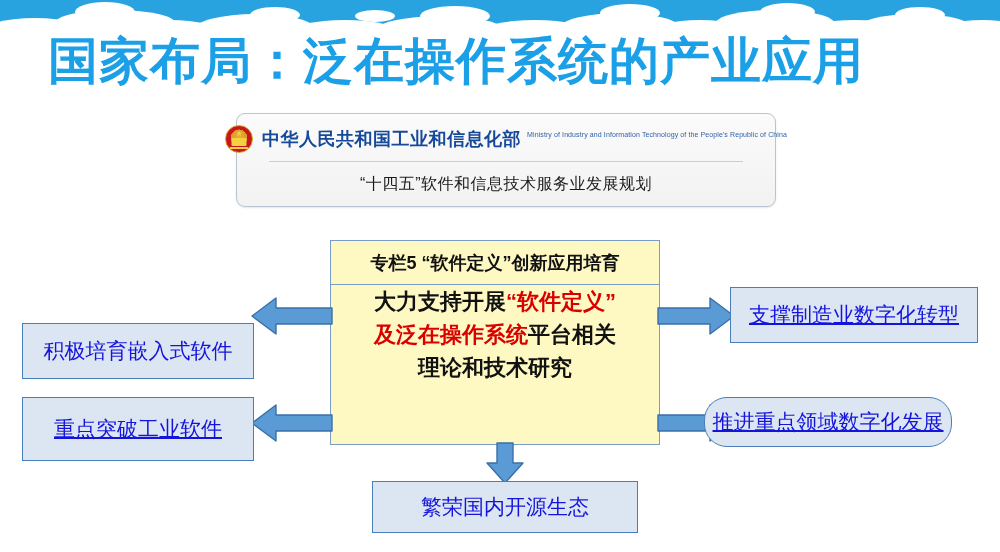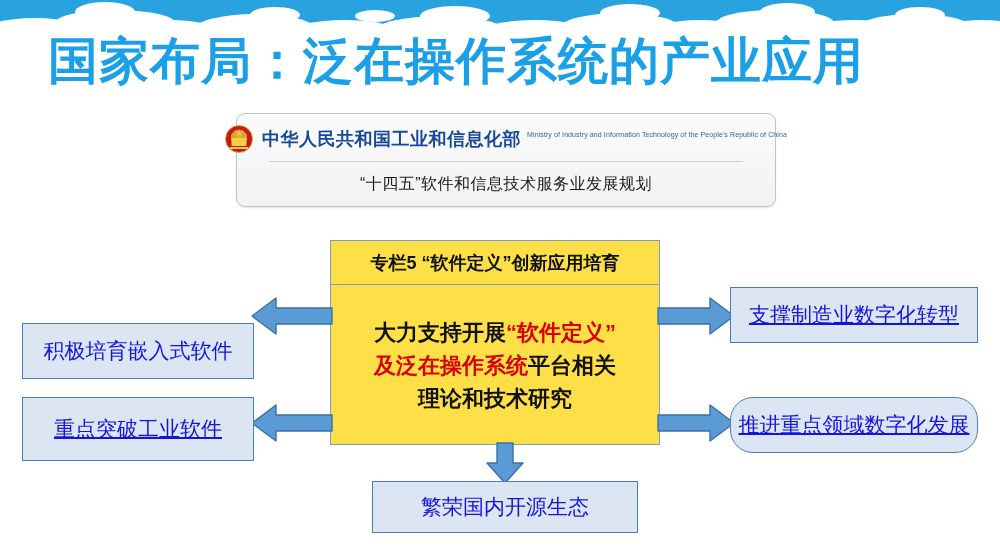--- a/index.html
+++ b/index.html
@@ -66,48 +66,48 @@
   }
   .plan-title{
     position:absolute;left:0;top:50px;width:538px;height:40px;
     display:flex;align-items:center;justify-content:center;
     font-size:16px;color:#1a1a1a;letter-spacing:0.5px;white-space:nowrap;
   }
 
   
   .center-box{
     position:absolute;left:330px;top:240px;width:330px;height:205px;
-    background:#fde047;border:1.6px solid #7a9dc7;box-sizing:border-box;
+    background:#fef9c3;border:1.6px solid #7a9dc7;box-sizing:border-box;
   }
   .center-head{
     position:absolute;left:0;top:0;width:100%;height:44px;
     display:flex;align-items:center;justify-content:center;
     font-size:18px;font-weight:bold;color:#111111;white-space:nowrap;
     border-bottom:1.4px solid #7a9dc7;box-sizing:border-box;
   }
   .center-body{
     position:absolute;left:0;top:44px;width:100%;height:161px;
-    display:flex;flex-direction:column;align-items:center;justify-content:center;
+    display:flex;flex-direction:column;align-items:center;justify-content:flex-start;
     font-size:22px;font-weight:bold;color:#111111;line-height:33px;text-align:center;
   }
   .center-body .hl{color:#d90000;}
   .center-body .ln{white-space:nowrap;}
 
   
   .sbox{
     position:absolute;background:#dce6f2;border:1.5px solid #4a7ebb;
     box-sizing:border-box;display:flex;align-items:center;justify-content:center;
     font-size:21px;color:#1414dc;white-space:nowrap;
   }
   .sbox .u{text-decoration:underline;text-underline-offset:1px;}
 
   .box-left-top{left:22px;top:287px;width:232px;height:56px;margin-top:36px;}
   .box-left-bottom{left:22px;top:397px;width:232px;height:64px;font-family:Liberation Serif, serif;}
   .box-right-top{left:730px;top:287px;width:248px;height:56px;}
-  .box-right-bottom{left:730px;top:397px;width:248px;height:56px;border-radius:23px;}
+  .box-right-bottom{left:704px;top:397px;width:248px;height:50px;border-radius:23px;}
   .box-bottom{left:372px;top:481px;width:266px;height:52px;}
 
   
   .arrow{position:absolute;}
   .arrow svg{display:block;}
 
   .arrow-left-top{left:250px;top:296px;width:84px;height:40px;}
   .arrow-left-bottom{left:250px;top:403px;width:84px;height:40px;}
   .arrow-right-top{left:656px;top:296px;width:80px;height:40px;}
   .arrow-right-bottom{left:656px;top:403px;width:80px;height:40px;}

